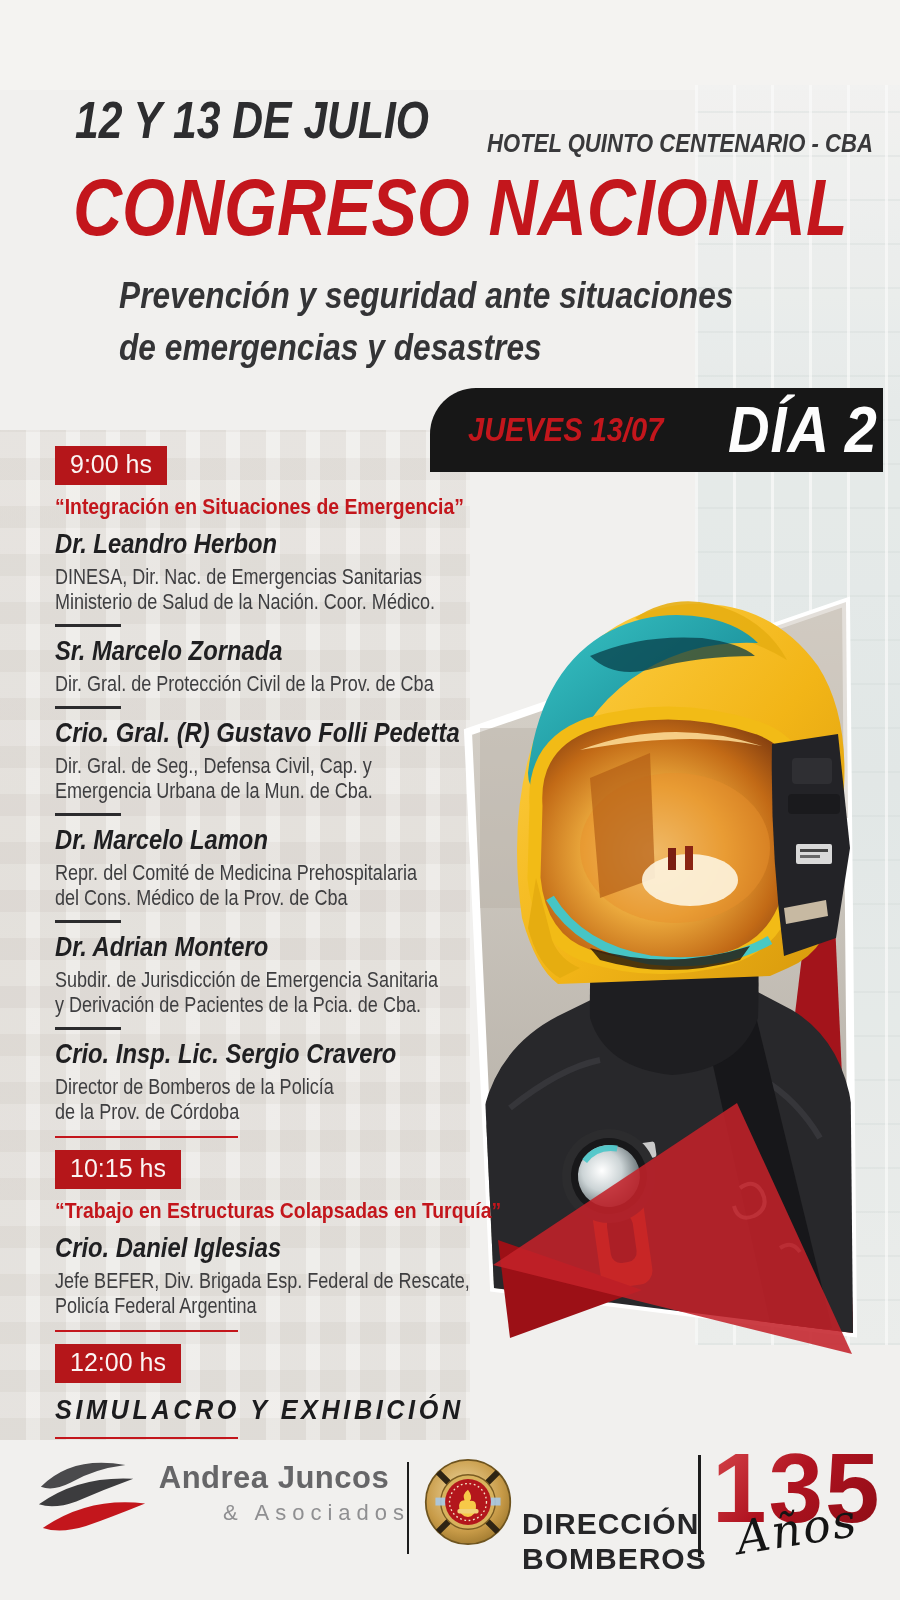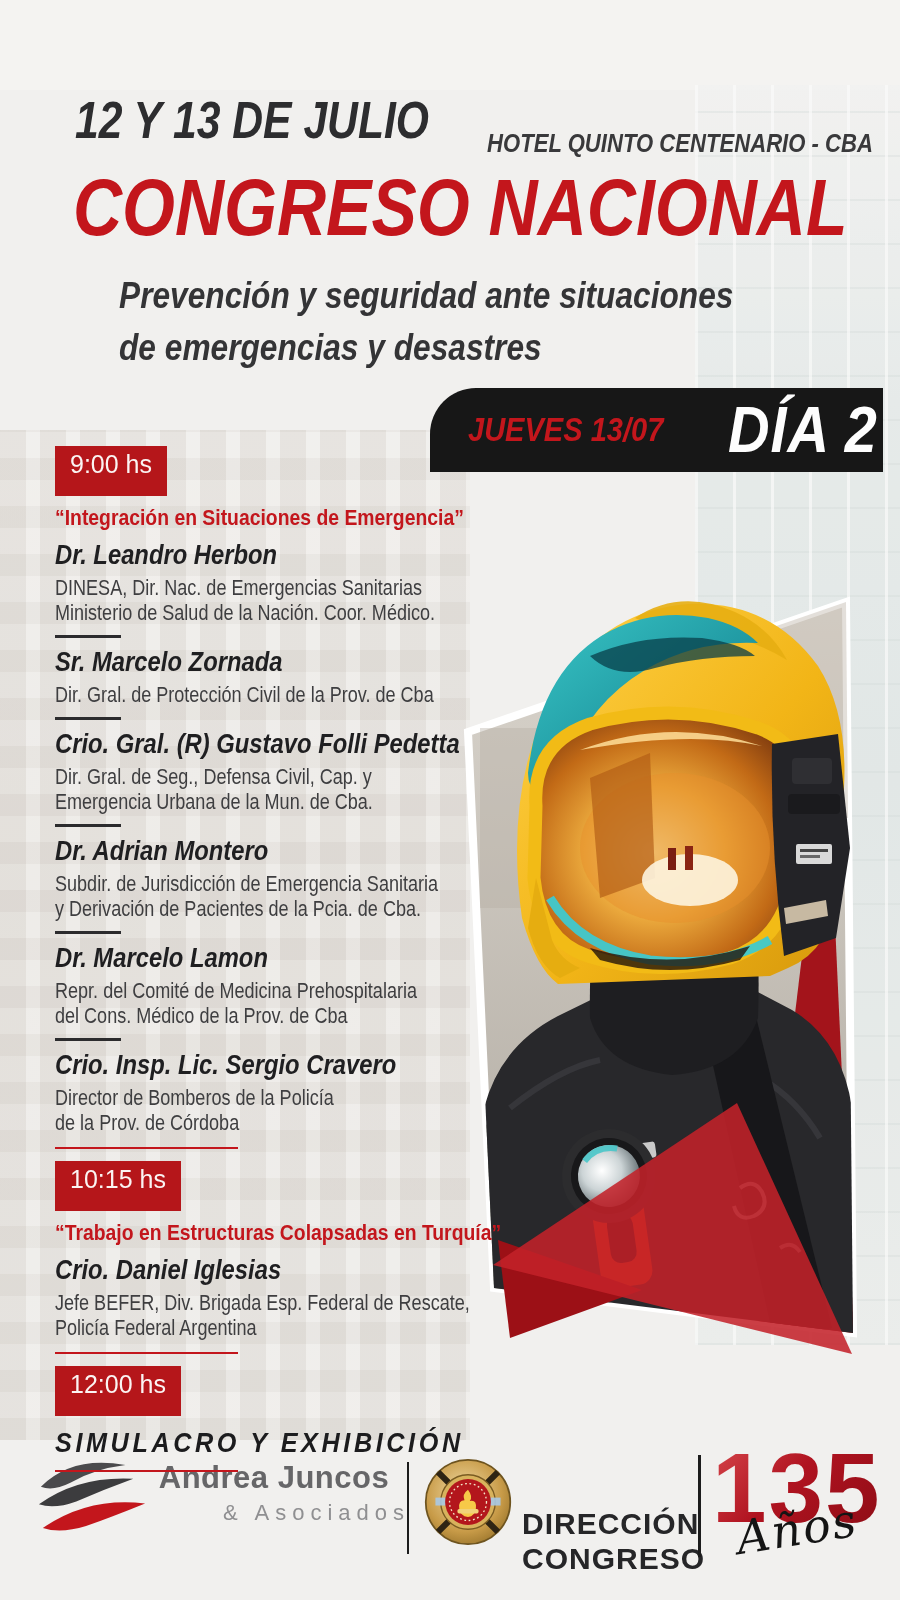--- a/index.html
+++ b/index.html
@@ -31,21 +31,21 @@
 
   
   .day-banner{position:absolute;left:430px;top:388px;width:453px;height:84px;background:#171717;
     border-radius:46px 0 0 0;display:flex;align-items:center;}
   .day-banner .weekday{margin-left:38px;font-size:33px;font-weight:800;font-style:italic;color:#c3161c;}
   .day-banner .vsep{width:4px;height:54px;background:#7c1418;margin:0 20px 0 18px;transform:skewX(-12deg);}
   .day-banner .daynum{font-size:64px;font-weight:800;font-style:italic;color:#fdfdfd;letter-spacing:1px;}
 
   
   .schedule{position:absolute;left:55px;top:446px;width:440px;z-index:5;}
-  .badge{display:inline-block;background:#b5161a;color:#fbf4f3;font-size:25px;line-height:1;padding:6px 15px 19px;font-weight:500;}
+  .badge{display:inline-block;background:#b5161a;color:#fbf4f3;font-size:25px;line-height:1;padding:6px 15px 8px;font-weight:500;}
   .topic{margin-top:9px;font-size:22px;font-weight:700;color:#c3161c;line-height:26px;}
   .spk{margin-top:9px;}
   .spk-name{font-size:28px;font-weight:800;font-style:italic;color:#1f1f21;line-height:30px;}
   .spk-role{font-size:22px;color:#3e3e40;line-height:25px;}
   .spk-role.first{margin-top:5px;}
   .div-dark{width:66px;height:3px;background:#2c2c2e;margin-top:10px;}
   .div-red{width:183px;height:2px;background:#c3161c;margin:12px 0;}
   .activity{margin-top:10px;font-size:28px;font-weight:800;font-style:italic;letter-spacing:4px;color:#1c1c1e;line-height:34px;}
 
   
@@ -202,30 +202,30 @@
     </div>
 
     <div class="spk">
       <div class="spk-name cx85">Crio. Gral. (R) Gustavo Folli Pedetta</div>
       <div class="spk-role first cx82">Dir. Gral. de Seg., Defensa Civil, Cap. y</div>
       <div class="spk-role cx82">Emergencia Urbana de la Mun. de Cba.</div>
       <div class="div-dark"></div>
     </div>
 
     <div class="spk">
+      <div class="spk-name cx85">Dr. Marcelo Lamon</div>
+      <div class="spk-role first cx82">Repr. del Comité de Medicina Prehospitalaria</div>
+      <div class="spk-role cx82">del Cons. Médico de la Prov. de Cba</div>
+      <div class="div-dark"></div>
+    </div>
+
+    <div class="spk">
       <div class="spk-name cx85">Dr. Adrian Montero</div>
       <div class="spk-role first cx82">Subdir. de Jurisdicción de Emergencia Sanitaria</div>
       <div class="spk-role cx82">y Derivación de Pacientes de la Pcia. de Cba.</div>
-      <div class="div-dark"></div>
-    </div>
-
-    <div class="spk">
-      <div class="spk-name cx85">Dr. Marcelo Lamon</div>
-      <div class="spk-role first cx82">Repr. del Comité de Medicina Prehospitalaria</div>
-      <div class="spk-role cx82">del Cons. Médico de la Prov. de Cba</div>
       <div class="div-dark"></div>
     </div>
 
     <div class="spk">
       <div class="spk-name cx85">Crio. Insp. Lic. Sergio Cravero</div>
       <div class="spk-role first cx82">Director de Bomberos de la Policía</div>
       <div class="spk-role cx82">de la Prov. de Córdoba</div>
     </div>
 
     <div class="div-red"></div>
@@ -269,21 +269,21 @@
     <circle cx="50" cy="50" r="31" fill="#d8b25c" stroke="#7a5c22" stroke-width="1.5"></circle>
     <rect x="13" y="45" width="74" height="9" fill="#a8c9e5" opacity=".9"></rect>
     <circle cx="50" cy="50" r="26" fill="#b3161c"></circle>
     <circle cx="50" cy="50" r="21" fill="none" stroke="#f3e6c8" stroke-width="1.5" stroke-dasharray="2 3"></circle>
     <path d="M50,36 q6,8 2,13 q8,-2 7,8 q-1,9 -9,10 q-9,-1 -10,-10 q-1,-9 6,-9 q-3,-7 4,-12 Z" fill="#f7c948"></path>
     <rect x="38" y="58" width="24" height="5" rx="2" fill="#f1d27a"></rect>
   </svg>
 
   <div class="orgname">
     <div>DIRECCIÓN</div>
-    <div>CONGRESO</div>
+    <div>BOMBEROS</div>
   </div>
 
   <div class="fdiv fdiv2"></div>
 
   <div class="anniv-num">135</div>
   <div class="anniv-word">Años</div>
 
 </div>
 
 </body></html>

